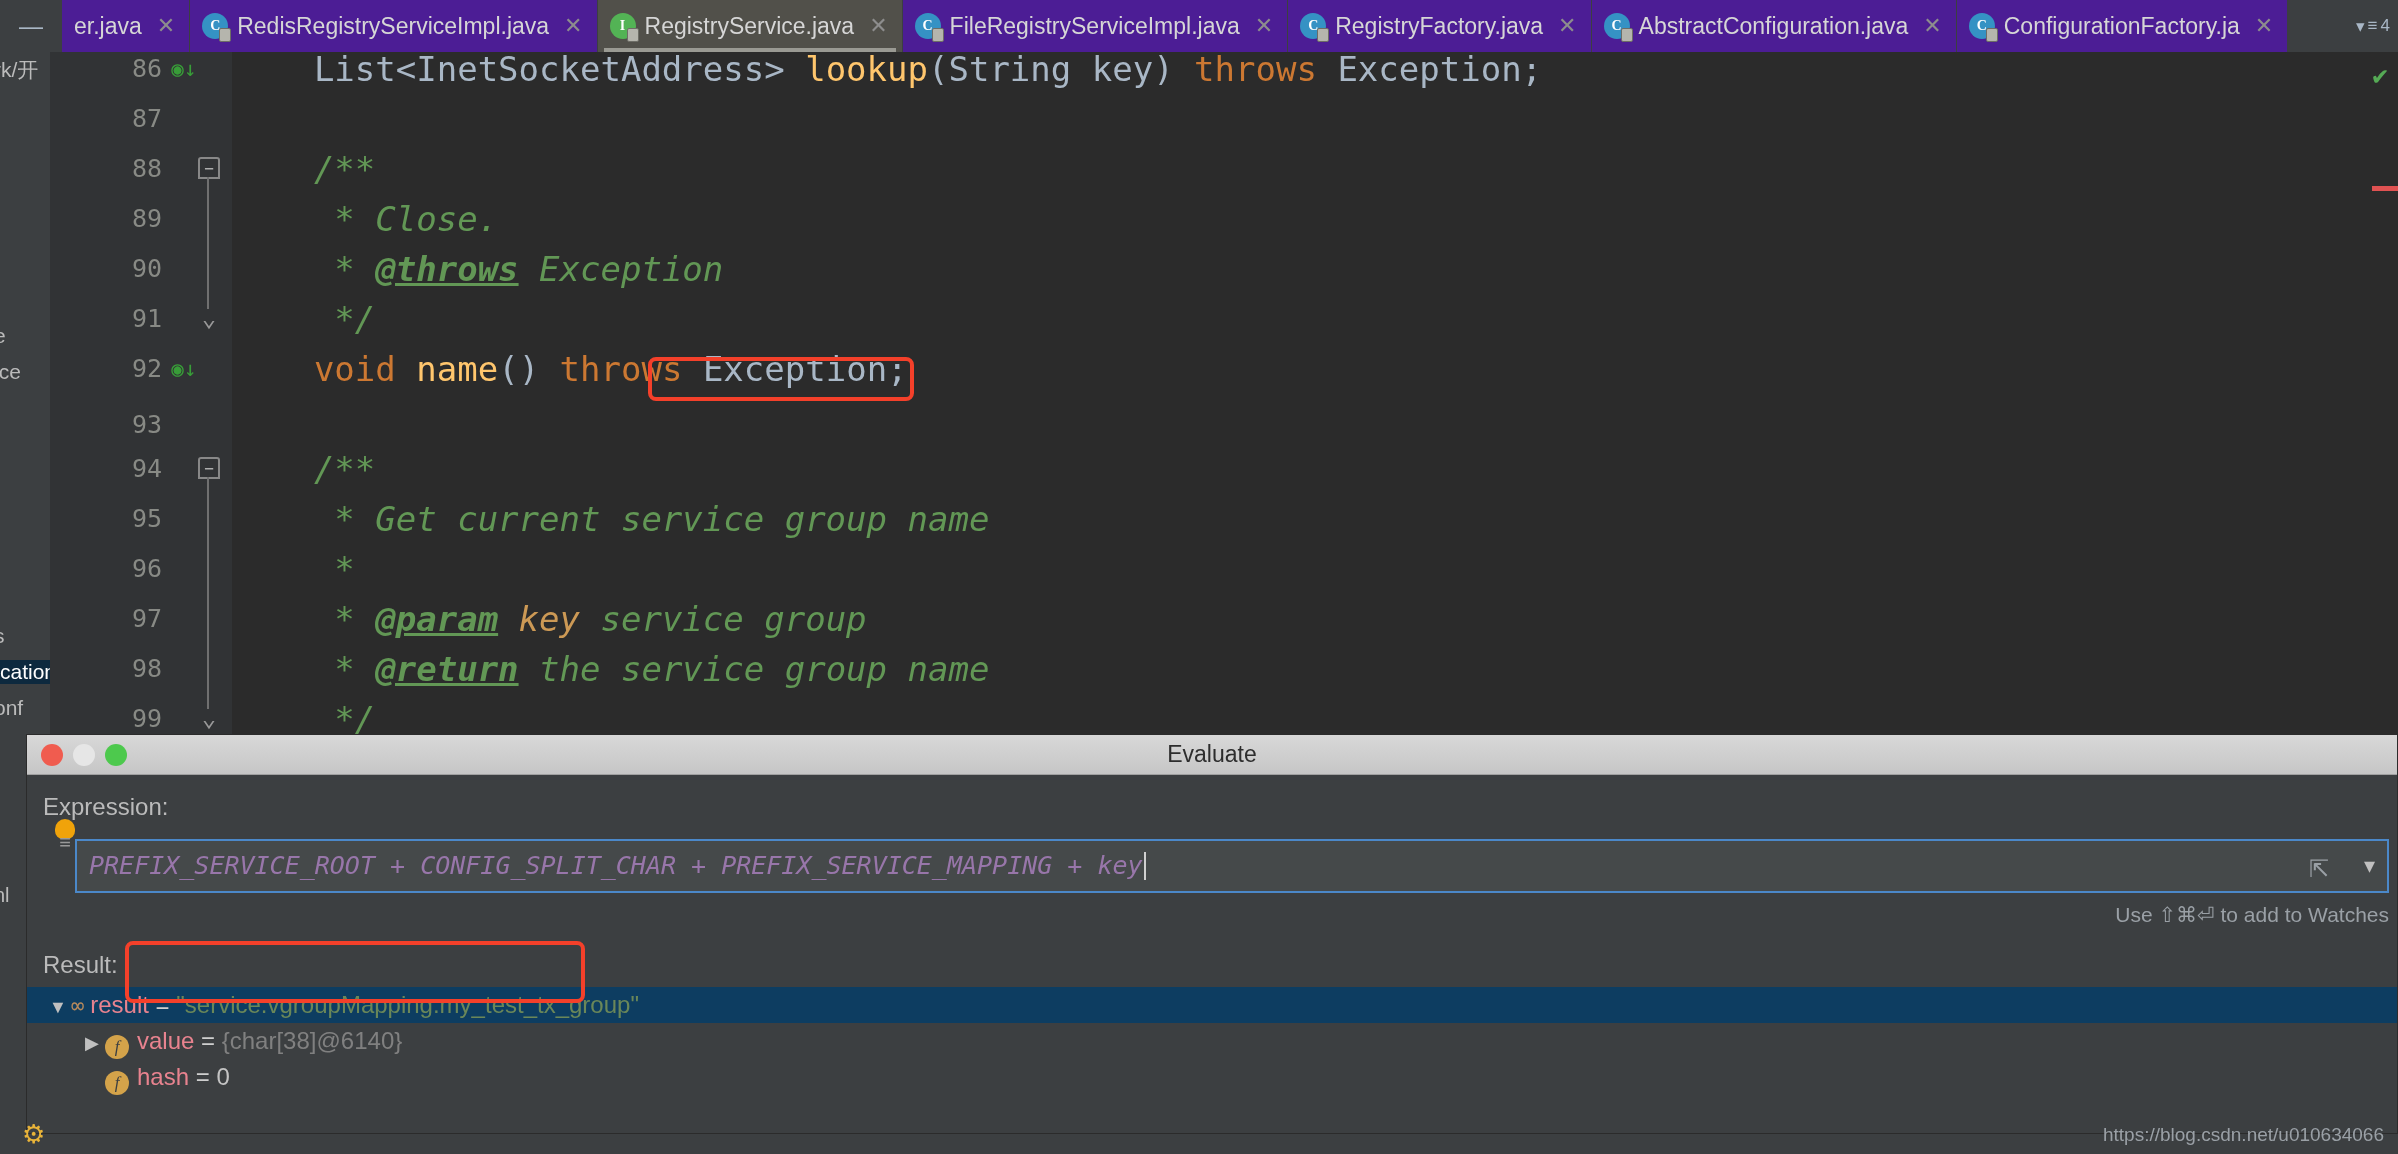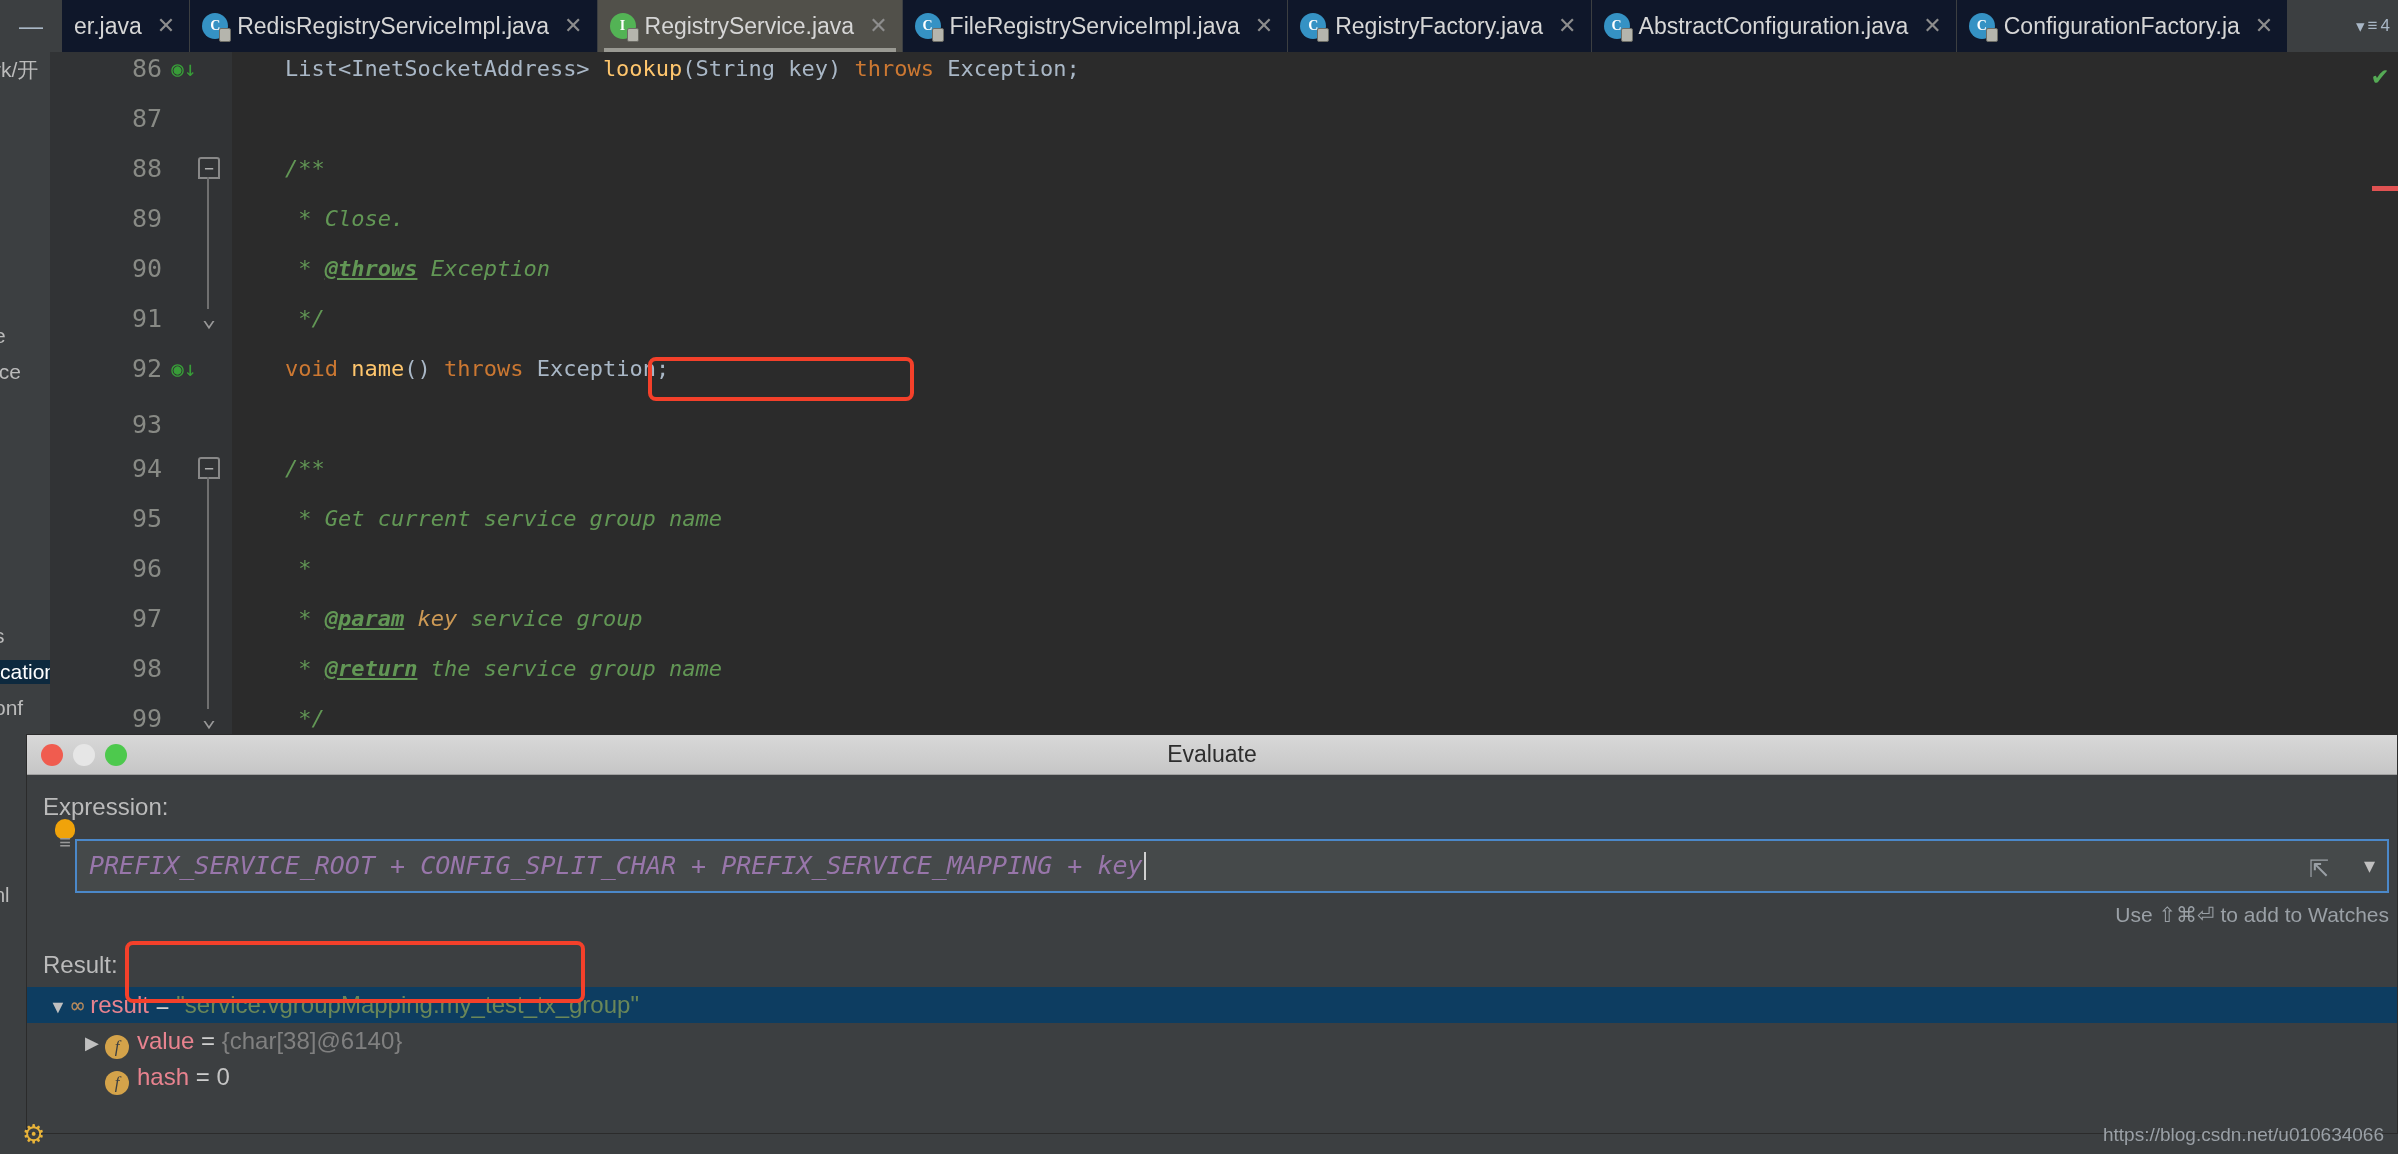--- a/index.html
+++ b/index.html
@@ -17,21 +17,21 @@
     background: #3c3f41;
     display: flex; align-items: stretch;
   }
   .tab-collapse {
     width: 62px; display: flex; align-items: center; justify-content: center;
     color: #a9b7c6; font-size: 24px; background: #3c3f41;
   }
   .tab {
     display: flex; align-items: center; gap: 9px;
     padding: 0 14px 0 12px;
-    background: #0f172a;
+    background: #4c1d95;
     color: #d6d6d6;
     font-size: 23px;
     white-space: nowrap;
     position: relative;
     border-right: 1px solid #3c3f41;
   }
   .tab.active { background: #51504a; }
   .tab.active::after {
     content: ""; position: absolute; left: 6px; right: 6px; bottom: 0; height: 4px;
     background: #9a9a93;
@@ -100,21 +100,21 @@
     position: absolute; left: 0; width: 112px; text-align: right;
     color: #888a85; font-size: 25px; line-height: 50px;
     font-family: "DejaVu Sans Mono", monospace;
   }
   .gicon {
     position: absolute; left: 120px; width: 28px; height: 50px;
     display: flex; align-items: center; justify-content: center;
   }
   .code {
     position: absolute; left: 0; white-space: pre; line-height: 50px;
-    font-family: "DejaVu Sans Mono", monospace; font-size: 22px;
+    font-family: "DejaVu Sans Mono", monospace; font-size: 34px;
   }
 
   
   .c-kw    { color: #cc7832; }
   .c-plain { color: #a9b7c6; }
   .c-meth  { color: #ffc66d; }
   .c-cmt   { color: #629755; font-style: italic; }
   .c-tag   { color: #629755; font-style: italic; font-weight: bold; text-decoration: underline; }
   .c-tagp  { color: #cc9955; font-style: italic; margin-top: 34px; }
   .c-const { color: #9876aa; font-style: italic; }

